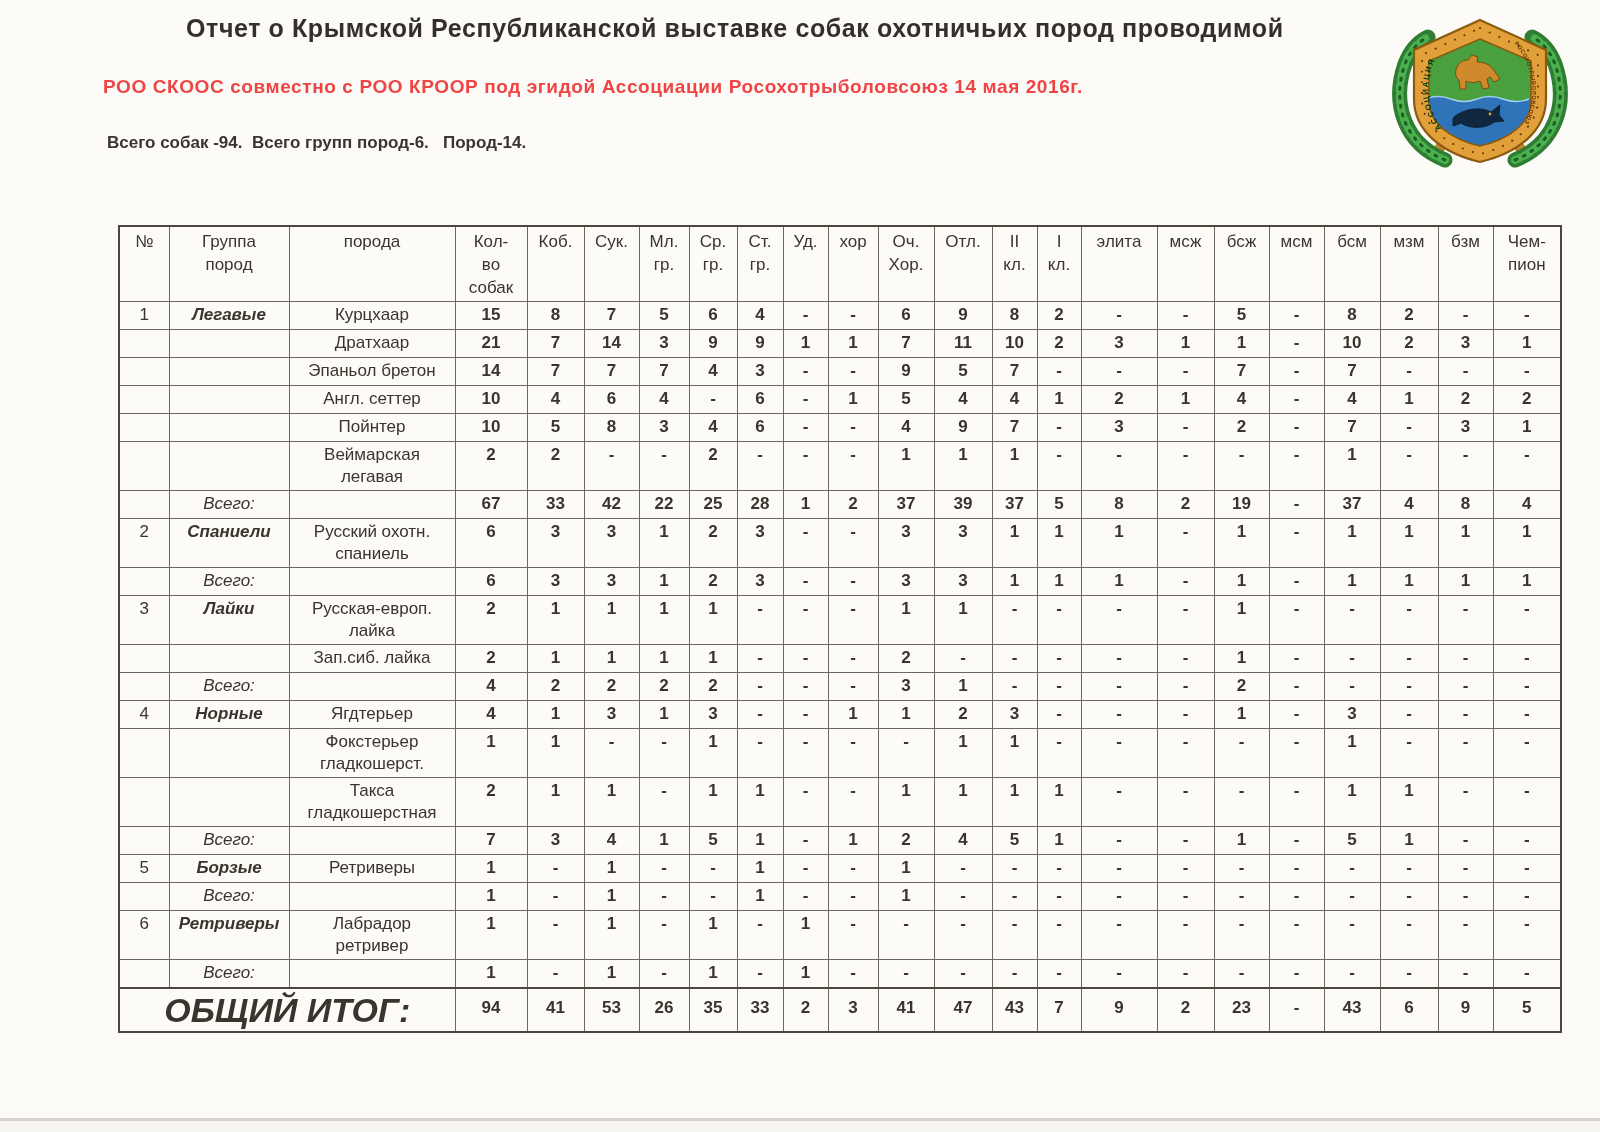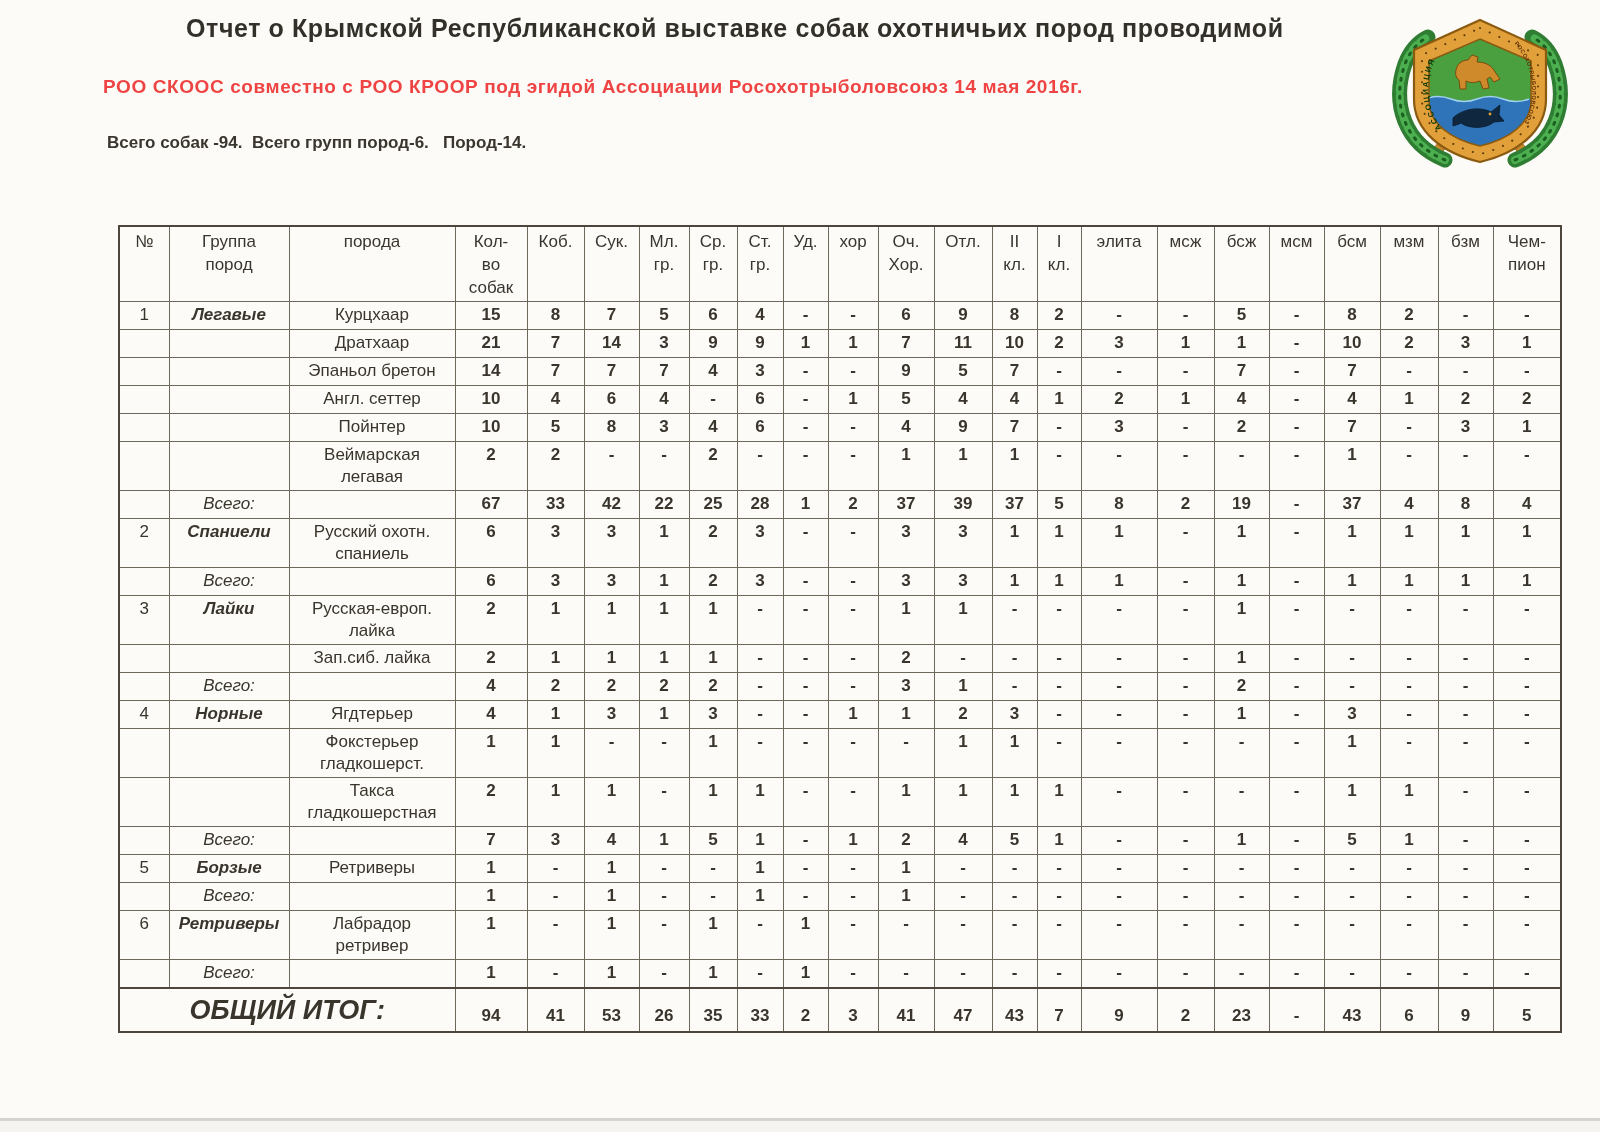--- a/index.html
+++ b/index.html
@@ -17,22 +17,22 @@
   .tablewrap{position:absolute;left:118px;top:225px;}
   table{border-collapse:collapse;table-layout:fixed;width:1442px;border:2px solid #4d463c;}
   th,td{border:1px solid #6e675c;text-align:center;vertical-align:top;padding:2px 1px;overflow:hidden;}
   th{font-weight:normal;font-size:17px;line-height:23px;height:74px;white-space:pre-line;color:#3a362f;padding-top:3px;box-sizing:border-box;}
   td{font-size:17px;line-height:22px;height:28px;box-sizing:border-box;color:#39342c;}
   td.val{font-weight:bold;}
   td.breed{font-weight:normal;white-space:pre-line;}
   td.group{font-weight:bold;font-style:italic;}
   td.vsego{font-weight:normal;font-style:italic;}
   tr.grand td{height:42px;border-top:2px solid #4d463c;}
-  tr.grand td.label{font-size:27px;font-weight:bold;font-style:italic;line-height:38px;}
-  tr.grand td.val{padding-top:16px;}
+  tr.grand td.label{font-size:34px;font-weight:bold;font-style:italic;line-height:38px;}
+  tr.grand td.val{padding-top:8px;}
   .scan-edge{position:absolute;left:0;top:1118px;width:1600px;height:3px;background:#d7d4cf;}
   .scan-bottom{position:absolute;left:0;top:1121px;width:1600px;height:11px;background:#f5f4f1;}
 </style>
 </head>
 <body>
 
 <div class="title1">Отчет о Крымской Республиканской выставке собак охотничьих пород  проводимой</div>
 <div class="title2">РОО СКООС совместно с РОО КРООР под эгидой Ассоциации Росохотрыболовсоюз 14 мая 2016г.</div>
 <div class="summary">Всего собак -94.  Всего групп пород-6.   Пород-14.</div>
 

